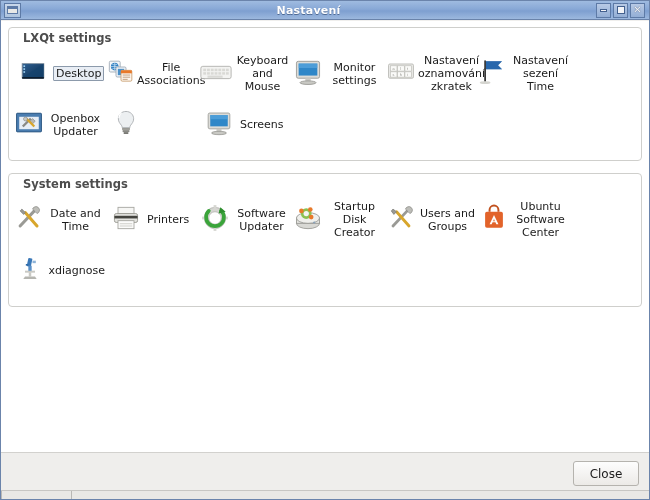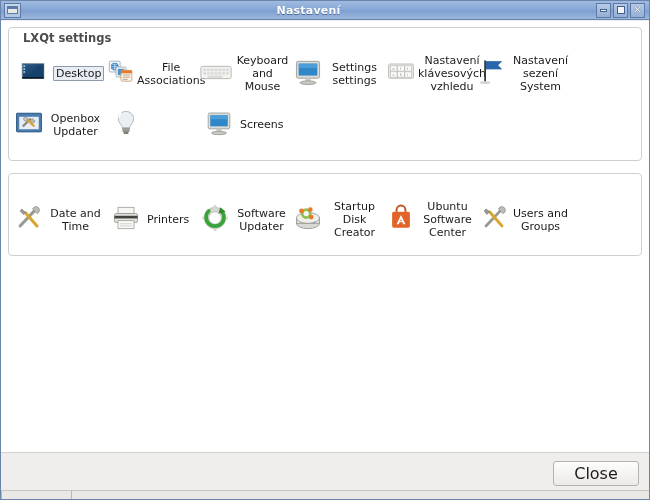--- a/index.html
+++ b/index.html
@@ -139,25 +139,25 @@
     position: absolute;
     left: 0; right: 0; bottom: 0;
     height: 47px;
     background: #efeeec;
     border-top: 1px solid #d2d1ce;
     box-sizing: border-box;
   }
   #close-button {
     position: absolute;
     right: 10px; top: 8px;
-    width: 86px; height: 25px;
+    width: 66px; height: 25px;
     background: linear-gradient(to bottom, #fdfdfd, #eceae7);
     border: 1px solid #b5b3ae;
     border-radius: 3px;
-    font-size: 16px;
+    font-size: 12px;
     color: #1b1b1b;
     font-family: "DejaVu Sans", "Liberation Sans", sans-serif;
     cursor: pointer;
   }
   #statusbar {
     position: absolute;
     left: 0; right: 0; bottom: 0;
     height: 9px;
     background: #e9e8e5;
     border-top: 1px solid #c7c6c3;
@@ -269,21 +269,21 @@
           <div class="iconcell">
             <div class="icon-img">
               <svg width="32" height="32" viewBox="0 0 36 36">
                 <rect x="5" y="6" width="26" height="19" rx="2" fill="#dcdcd8" stroke="#9a9a95"></rect>
                 <rect x="7.5" y="8.5" width="21" height="13.5" fill="#2f87c8"></rect>
                 <rect x="7.5" y="8.5" width="21" height="5" fill="#59a6de" opacity=".7"></rect>
                 <rect x="15" y="25" width="6" height="4" fill="#c9c9c4"></rect>
                 <ellipse cx="18" cy="30" rx="9" ry="2" fill="#c9c9c4" stroke="#9a9a95"></ellipse>
               </svg>
             </div>
-            <div class="icon-label">Settings settings</div>
+            <div class="icon-label">Monitor settings</div>
           </div>
           <div class="iconcell">
             <div class="icon-img">
               <svg width="32" height="32" viewBox="0 0 36 36">
                 <rect x="4" y="9" width="28" height="16" rx="1.5" fill="#ebebe8" stroke="#b8b8b3"></rect>
                 <g fill="#fafaf8" stroke="#b8b8b3" stroke-width=".7">
                   <rect x="6" y="11" width="7.5" height="6"></rect>
                   <rect x="14.2" y="11" width="7.5" height="6"></rect>
                   <rect x="22.4" y="11" width="7.5" height="6"></rect>
                   <rect x="6" y="17.8" width="7.5" height="6"></rect>
@@ -293,32 +293,32 @@
                 <g fill="#8e8e89" font-size="4.2" font-family="sans-serif">
                   <text x="8.4" y="15.3">a</text>
                   <text x="16.6" y="15.3">l</text>
                   <text x="24.8" y="15.3">t</text>
                   <text x="8.4" y="22.1">s</text>
                   <text x="16.6" y="22.1">h</text>
                   <text x="24.8" y="22.1">i</text>
                 </g>
               </svg>
             </div>
-            <div class="icon-label">Nastavení klávesových vzhledu</div>
+            <div class="icon-label">Nastavení oznamování zkratek</div>
           </div>
           <div class="iconcell">
             <div class="icon-img">
               <svg width="32" height="32" viewBox="0 0 36 36">
                 <rect x="7" y="5" width="2" height="24" fill="#3a3a3a"></rect>
                 <path d="M9 6 h18 l-4.5 4.5 4.5 4.5 h-18 z" fill="#1f5b9e"></path>
                 <path d="M9 6 h18 l-4.5 4.5 4.5 4.5 h-18 z" fill="#2f6fb5" opacity=".6"></path>
                 <ellipse cx="8" cy="30" rx="6" ry="1.6" fill="#d5d5d0"></ellipse>
               </svg>
             </div>
-            <div class="icon-label">Nastavení sezení System</div>
+            <div class="icon-label">Nastavení sezení Time</div>
           </div>
           <div class="iconcell">
             <div class="icon-img">
               <svg width="32" height="32" viewBox="0 0 36 36">
                 <rect x="4" y="7" width="28" height="21" rx="1" fill="#3e6fa3" stroke="#2c5party"></rect>
                 <rect x="4" y="7" width="28" height="21" rx="1" fill="#4a7db0" stroke="#2c5680"></rect>
                 <rect x="7" y="11" width="22" height="14" fill="#e7eef6"></rect>
                 <path d="M11 22 l9-9" stroke="#8a8a85" stroke-width="2.6"></path>
                 <path d="M22 13 l3 3 -3 3 -3-3z" fill="#b8b8b3" stroke="#7d7d78" stroke-width=".6"></path>
                 <path d="M24 22 l-9-9" stroke="#d8a62c" stroke-width="2.6"></path>
@@ -347,20 +347,21 @@
                 <rect x="15" y="25" width="6" height="4" fill="#c9c9c4"></rect>
                 <ellipse cx="18" cy="30" rx="9" ry="2" fill="#c9c9c4" stroke="#9a9a95"></ellipse>
               </svg>
             </div>
             <div class="icon-label">Screens</div>
           </div>
         </div>
     </div>
 
     <div class="groupbox">
+      <div class="gb-title">System settings</div>
       <div class="gb-body iconrow" id="grid1">
           <div class="iconcell">
             <div class="icon-img">
               <svg width="32" height="32" viewBox="0 0 36 36">
                 <path d="M8 27 L24 10" stroke="#9a9a95" stroke-width="3.4" stroke-linecap="round"></path>
                 <path d="M22 8 a4 4 0 1 1 5 5 l-2-2z" fill="#bdbdb8" stroke="#7d7d78" stroke-width=".7"></path>
                 <path d="M27 27 L14 12" stroke="#d8a62c" stroke-width="3.4" stroke-linecap="round"></path>
                 <path d="M14 12 l-4-4 -2 2 4 4z" fill="#9a9a95" stroke="#6f6f6a" stroke-width=".7"></path>
               </svg>
             </div>
@@ -409,37 +410,51 @@
                   <circle cx="21.6" cy="17" r="2.6"></circle>
                 </g>
                 <circle cx="25" cy="23" r="1.2" fill="#8aa3bb"></circle>
               </svg>
             </div>
             <div class="icon-label">Startup Disk Creator</div>
           </div>
           <div class="iconcell">
             <div class="icon-img">
               <svg width="32" height="32" viewBox="0 0 36 36">
-                <path d="M10 11 h16 a2 2 0 0 1 2 2 v14 a2 2 0 0 1-2 2 H10 a2 2 0 0 1-2-2 V13 a2 2 0 0 1 2-2z" fill="#e2632a"></path>
-                <path d="M13 11 v-2 a5 5 0 0 1 10 0 v2" stroke="#c2521f" stroke-width="2.2" fill="none"></path>
-                <path d="M18 14.5 l5 10.5 h-2.4 l-1-2.2 h-3.2 l-1 2.2 H13z m0 4.6 l-1 2.6 h2z" fill="#fdfdfc"></path>
-              </svg>
-            </div>
-            <div class="icon-label">Ubuntu Software Center</div>
-          </div>
-          <div class="iconcell">
-            <div class="icon-img">
-              <svg width="32" height="32" viewBox="0 0 36 36">
                 <path d="M9 27 L25 10" stroke="#9a9a95" stroke-width="3.2" stroke-linecap="round"></path>
                 <path d="M23 8 a4 4 0 1 1 5 5 l-2-2z" fill="#bdbdb8" stroke="#7d7d78" stroke-width=".7"></path>
                 <path d="M27 27 L13 11" stroke="#d8a62c" stroke-width="3.2" stroke-linecap="round"></path>
                 <path d="M13 11 l-4-3 -2 2 3 4z" fill="#9a9a95" stroke="#6f6f6a" stroke-width=".7"></path>
               </svg>
             </div>
             <div class="icon-label">Users and Groups</div>
+          </div>
+          <div class="iconcell">
+            <div class="icon-img">
+              <svg width="32" height="32" viewBox="0 0 36 36">
+                <path d="M10 11 h16 a2 2 0 0 1 2 2 v14 a2 2 0 0 1-2 2 H10 a2 2 0 0 1-2-2 V13 a2 2 0 0 1 2-2z" fill="#e2632a"></path>
+                <path d="M13 11 v-2 a5 5 0 0 1 10 0 v2" stroke="#c2521f" stroke-width="2.2" fill="none"></path>
+                <path d="M18 14.5 l5 10.5 h-2.4 l-1-2.2 h-3.2 l-1 2.2 H13z m0 4.6 l-1 2.6 h2z" fill="#fdfdfc"></path>
+              </svg>
+            </div>
+            <div class="icon-label">Ubuntu Software Center</div>
+          </div>
+          <div class="iconcell">
+            <div class="icon-img">
+              <svg width="30" height="30" viewBox="0 0 36 36">
+                <rect x="15" y="5" width="5" height="10" rx="1" fill="#3a78b8" transform="rotate(12 17.5 10)"></rect>
+                <rect x="16" y="14" width="4" height="7" fill="#5a90c8"></rect>
+                <rect x="12" y="20" width="12" height="2.4" fill="#c9c9c4"></rect>
+                <rect x="16.5" y="22" width="3" height="5" fill="#c9c9c4"></rect>
+                <path d="M10 30 h16 l-2-3 H12z" fill="#b5b5b0"></path>
+                <rect x="21" y="8" width="4" height="3" fill="#8fb4d8"></rect>
+                <rect x="13" y="12" width="3" height="2" fill="#2f6aa8"></rect>
+              </svg>
+            </div>
+            <div class="icon-label">xdiagnose</div>
           </div>
         </div>
     </div>
 
   </div>
 
   <div id="footer">
     <button id="close-button">Close</button>
     <div id="statusbar">
       <div class="seg2"></div>

